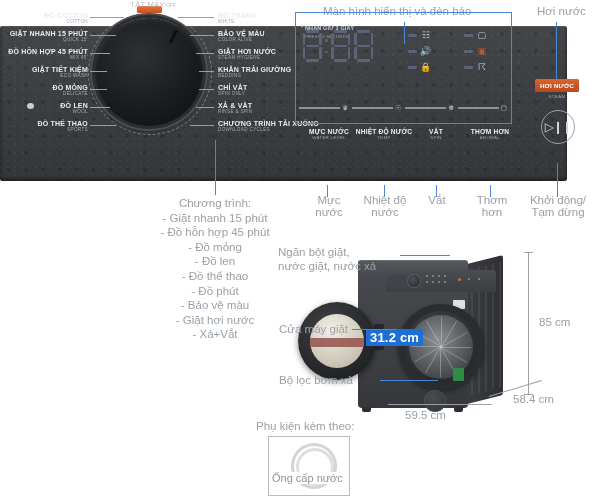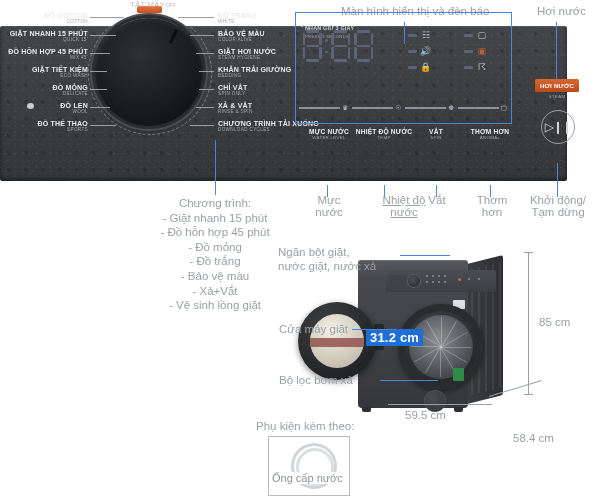--- a/index.html
+++ b/index.html
@@ -200,21 +200,21 @@
   #accessory-box{position:absolute;left:268px;top:436px;width:80px;height:58px;border:1px solid #b9bdc2;background:#fff;}
   #accessory-caption{position:absolute;left:271px;top:472px;font-size:11px;color:#8f9499;background:#fff;padding:0 1px;}
   .hose{position:absolute;left:22px;top:6px;width:40px;height:40px;border:3.5px solid #d2d5d8;border-radius:50%;transform:rotate(18deg);}
   .hose2{position:absolute;left:27px;top:11px;width:32px;height:32px;border:3px solid #dcdfe2;border-radius:50%;transform:rotate(-10deg);}
   .hose-end{position:absolute;width:7px;height:5px;background:#c4c8cb;border-radius:1px;}
 </style>
 </head>
 <body>
 
 <div id="top-annotations">
-  <div class="top-note" style="left:341px;top:5px;">Màn hình hiển thị và đèn báo</div>
+  <div class="top-note" style="left:323px;top:5px;">Màn hình hiển thị và đèn báo</div>
   <div class="top-note" style="left:537px;top:5px;">Hơi nước</div>
 </div>
 <div class="lead-v" style="left:404px;top:22px;height:22px;"></div>
 <div class="lead-v" style="left:556px;top:22px;height:57px;"></div>
 
 <div id="control-panel">
 
   <div id="dial-ring-dash"></div>
   <div id="program-dial">
     <div id="dial-pointer"></div>
@@ -435,45 +435,47 @@
 <div class="lead-v" style="left:384px;top:185px;height:12px;"></div>
 <div class="lead-v" style="left:436px;top:185px;height:12px;"></div>
 <div class="lead-v" style="left:490px;top:185px;height:12px;"></div>
 <div class="lead-v" style="left:557px;top:163px;height:34px;"></div>
 <div class="lead-v" style="left:215px;top:140px;height:55px;"></div>
 
 <div class="anno-c" style="left:309px;top:194px;width:40px;">
   <div>Mực</div>
   <div>nước</div>
 </div>
-<div class="anno-c" style="left:374px;top:194px;width:60px;text-decoration:underline;">
+<div class="anno-c" style="left:355px;top:194px;width:60px;">
   <div>Nhiệt độ</div>
   <div>nước</div>
 </div>
 <div class="anno-c" style="left:418px;top:194px;width:38px;">
   <div>Vắt</div>
 </div>
 <div class="anno-c" style="left:470px;top:194px;width:44px;">
   <div>Thơm</div>
   <div>hơn</div>
 </div>
 <div class="anno-c" style="left:516px;top:194px;width:84px;">
   <div>Khởi động/</div>
   <div>Tạm dừng</div>
 </div>
 
 <div id="program-list">
   <div>Chương trình:</div>
   <div>- Giặt nhanh 15 phút</div>
   <div>- Đồ hỗn hợp 45 phút</div>
   <div>- Đồ mỏng</div>
-  <div>- Đồ trắng</div>
+  <div>- Đồ len</div>
+  <div>- Đồ thể thao</div>
+  <div>- Đồ phút</div>
   <div>- Bảo vệ màu</div>
+  <div>- Giặt hơi nước</div>
   <div>- Xả+Vắt</div>
-  <div>- Vệ sinh lồng giặt</div>
 </div>
 
 <div id="machine">
   <div class="mside">
     <i style="left:4px;"></i>
       <i style="left:11px;"></i>
       <i style="left:18px;"></i>
       <i style="left:25px;"></i>
       <i style="left:32px;"></i>
   </div>
@@ -538,21 +540,21 @@
 
 <div class="dimline" style="left:528px;top:252px;width:1px;height:142px;"></div>
 <div class="dimline" style="left:524px;top:252px;width:9px;height:1px;"></div>
 <div class="dimline" style="left:524px;top:394px;width:9px;height:1px;"></div>
 <div class="dimtxt" style="left:539px;top:316px;">85 cm</div>
 
 <div class="dimline" style="left:388px;top:404px;width:104px;height:1px;"></div>
 <div class="dimtxt" style="left:405px;top:409px;">59.5 cm</div>
 
 <div class="dimline" style="left:489px;top:396px;width:55px;height:1px;transform:rotate(-17deg);transform-origin:left center;"></div>
-<div class="dimtxt" style="left:513px;top:432px;">58.4 cm</div>
+<div class="dimtxt" style="left:513px;top:393px;">58.4 cm</div>
 
 <div id="accessory-title">Phụ kiện kèm theo:</div>
 <div id="accessory-box">
   <div class="hose"></div>
   <div class="hose2"></div>
   <div class="hose-end" style="left:20px;top:38px;"></div>
   <div class="hose-end" style="left:34px;top:41px;"></div>
 </div>
 <div id="accessory-caption">Ống cấp nước</div>
 

